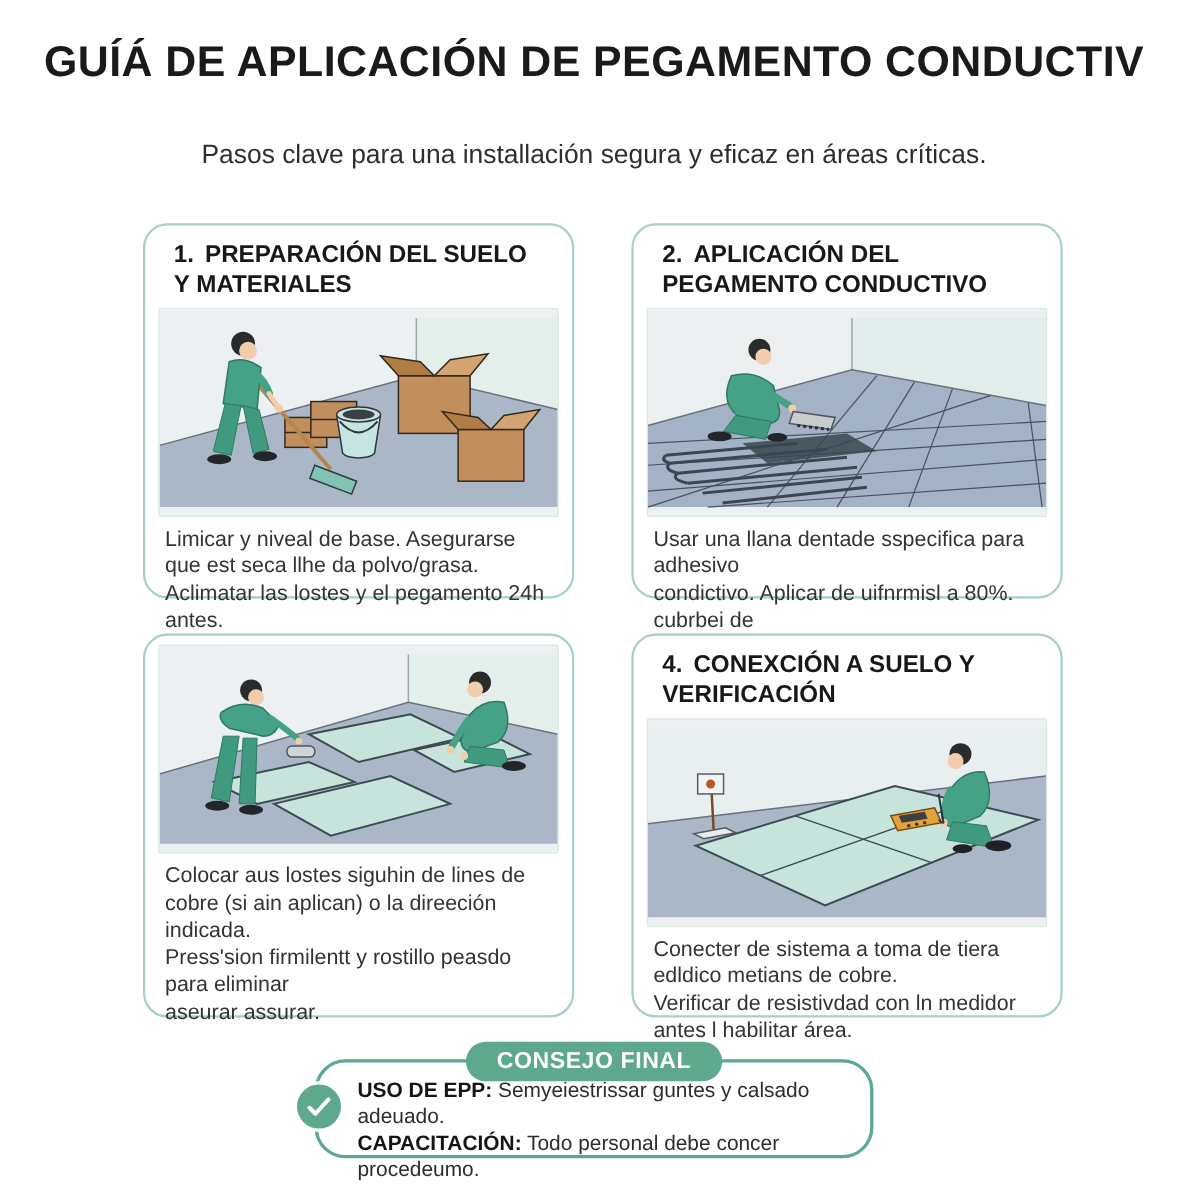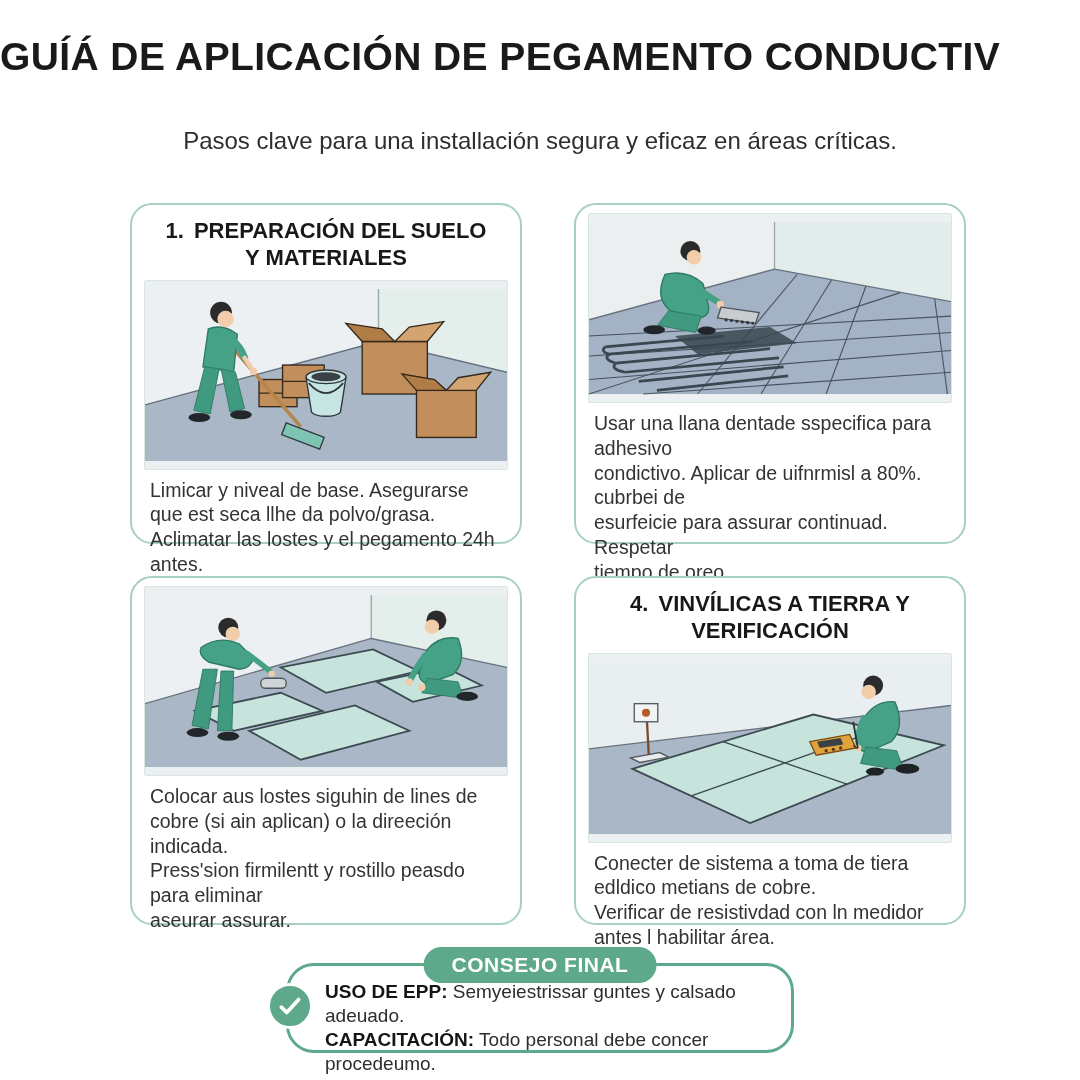--- a/index.html
+++ b/index.html
@@ -1,37 +1,37 @@
 <!DOCTYPE html>
 <html><head>
 <meta charset="utf-8">
 <style>
   html,body{margin:0;padding:0;}
   body{
     width:1080px;height:1080px;position:relative;background:#ffffff;
     font-family:"Liberation Sans",sans-serif;color:#222;overflow:hidden;
   }
   .title{
-    position:absolute;top:34px;left:0;width:1080px;
+    position:absolute;top:34px;left:0;width:1080px;text-align:center;
     font-weight:bold;font-size:39px;line-height:1.18;color:#191a1c;letter-spacing:.4px;
   }
   .subtitle{
     position:absolute;top:127px;left:0;width:1080px;text-align:center;
     font-size:24px;color:#2e2e30;
   }
   .card{
     position:absolute;width:392px;background:#fff;
     border:2px solid #a6d0c0;border-radius:22px;box-sizing:border-box;
   }
   .card.r1{top:203px;height:341px;}
   .card.r2{top:576px;height:349px;}
   .card.c1{left:130px;}
   .card.c2{left:574px;}
   .card-head{
-    padding:13px 26px 0;text-align:center;font-weight:bold;
+    padding:13px 26px 0;text-align:left;font-weight:bold;
     font-size:22px;line-height:1.22;color:#17181a;
   }
   .card-head .num{margin-right:10px;}
   .card-illo{
     margin:8px 12px 0;height:188px;border:1px solid #d8e7e0;
     background:#edf0f2;overflow:hidden;border-radius:2px;
   }
   .card-illo svg{display:block;width:100%;height:100%;}
   .card-text{
     padding:8px 18px 12px;font-size:19.5px;line-height:1.27;color:#333;
@@ -110,20 +110,23 @@
       <ellipse cx="60" cy="142" rx="12" ry="5" fill="#22262a"></ellipse>
       <ellipse cx="106" cy="139" rx="12" ry="5" fill="#22262a"></ellipse>
     </svg>
   </div>
   <div class="card-text">Limicar y niveal de base. Asegurarse
 que est seca llhe da polvo/grasa.
 Aclimatar las lostes y el pegamento 24h antes.</div>
 </div>
 
 <div class="card r1 c2">
+  <div class="card-head">
+    <span class="num">2.</span><span>APLICACIÓN DEL PEGAMENTO CONDUCTIVO</span>
+  </div>
   <div class="card-illo">
     <svg viewBox="0 0 400 190">
       <rect x="0" y="0" width="400" height="190" fill="#ebefef"></rect>
       <polygon points="205,0 400,0 400,88 205,52" fill="#e2ecea"></polygon>
       <line x1="205" y1="0" x2="205" y2="52" stroke="#9aa7ad" stroke-width="1.5"></line>
       <polygon points="0,108 205,52 400,88 400,190 0,190" fill="#a3b2c4"></polygon>
       <polyline points="0,108 205,52 400,88" fill="none" stroke="#66727e" stroke-width="1.5"></polyline>
 
       <g stroke="#46525e" stroke-width="1.2">
         <line x1="0" y1="126" x2="400" y2="104"></line>
@@ -200,21 +203,21 @@
     </svg>
   </div>
   <div class="card-text">Colocar aus lostes siguhin de lines de
 cobre (si ain aplican) o la direeción indicada.
 Press'sion firmilentt y rostillo peasdo para eliminar
 aseurar assurar.</div>
 </div>
 
 <div class="card r2 c2">
   <div class="card-head">
-    <span class="num">4.</span><span>VINVÍLICAS A TIERRA Y VERIFICACIÓN</span>
+    <span class="num">4.</span><span>CONEXCIÓN A SUELO Y VERIFICACIÓN</span>
   </div>
   <div class="card-illo">
     <svg viewBox="0 0 400 190">
       <rect x="0" y="0" width="400" height="190" fill="#e9eef0"></rect>
       <polygon points="0,96 400,48 400,190 0,190" fill="#a9b7c7"></polygon>
       <polyline points="0,96 400,48" fill="none" stroke="#66727e" stroke-width="1.5"></polyline>
 
       <polygon points="48,118 248,58 392,92 178,178" fill="#c6e4db" stroke="#3e4a52" stroke-width="2"></polygon>
       <line x1="148" y1="88" x2="285" y2="135" stroke="#3e4a52" stroke-width="1.5"></line>
       <line x1="320" y1="75" x2="113" y2="148" stroke="#3e4a52" stroke-width="1.5"></line>

